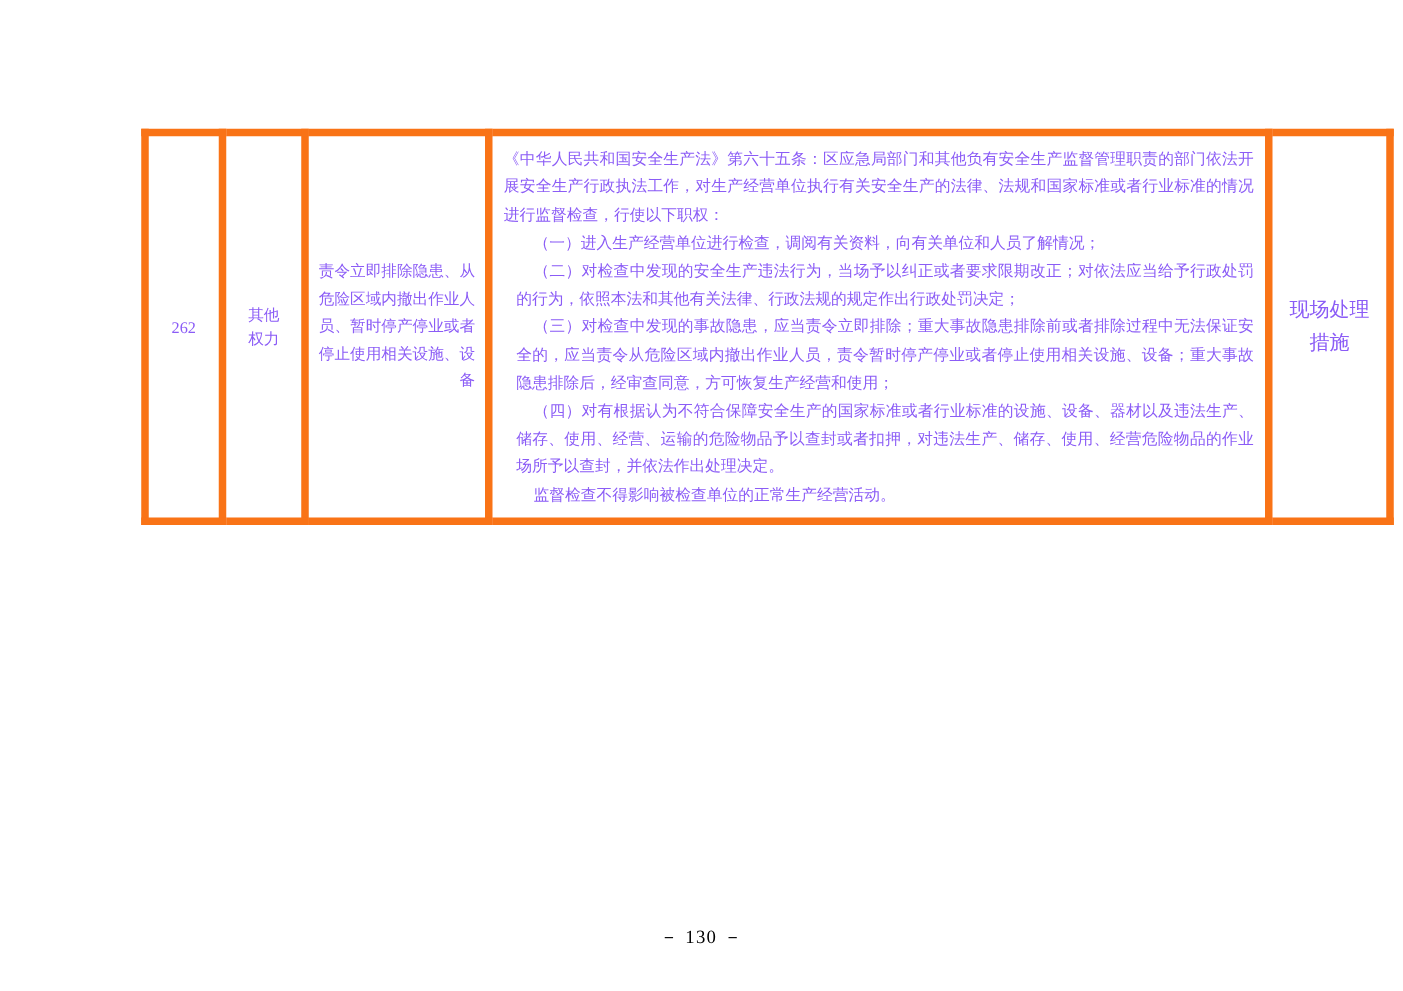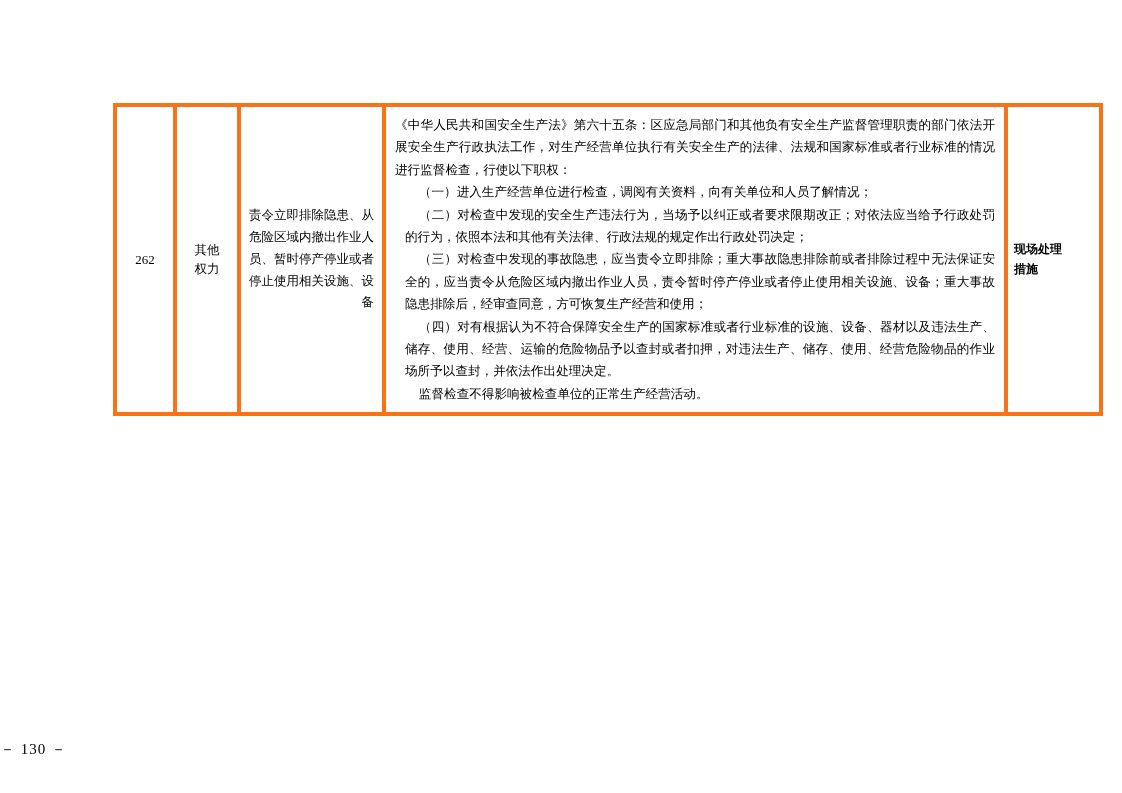--- a/index.html
+++ b/index.html
@@ -17,26 +17,26 @@
   }
   .doc-table {
     position: absolute;
     left: 113px;
     top: 103px;
     width: 896px;
     border-collapse: collapse;
     table-layout: fixed;
   }
   .doc-table td {
-    border: 4px solid #f97316;
+    border: 6px solid #f97316;
     vertical-align: middle;
     padding: 4px 6px;
     font-size: 12.5px;
     line-height: 1.55;
-    color: #000000;
+    color: #8b5cf6;
   }
   td.col-num {
     width: 44px;
     text-align: center;
     vertical-align: middle;
     font-size: 13px;
   }
   td.col-cat {
     width: 48px;
     text-align: center;
@@ -54,24 +54,24 @@
     padding: 4px 8px;
   }
   td.col-body {
     width: 600px;
     text-align: left;
     vertical-align: top;
     padding: 7px 9px 7px 9px;
   }
   td.col-note {
     width: 79px;
+    text-align: center;
     vertical-align: middle;
-    font-size: 12px;
+    font-size: 16px;
     line-height: 1.6;
-    font-weight: bold;
   }
   .para {
     margin: 0;
     text-indent: 0;
     font-size: 12.6px;
     line-height: 1.78;
     text-align: justify;
     text-justify: inter-ideograph;
   }
   .para + .para {
@@ -79,20 +79,21 @@
     margin-left: 10px;
   }
   .indent {
     text-indent: 1.1em;
   }
   .footer {
     position: absolute;
     left: 0;
     top: 740px;
     width: 1122px;
+    text-align: center;
     font-size: 15px;
     letter-spacing: 1px;
     color: #000000;
     font-family: "Liberation Serif", "DejaVu Serif", serif;
   }
   .nowrap-cat { white-space: pre-line; }
 </style>
 </head>
 <body>
 

